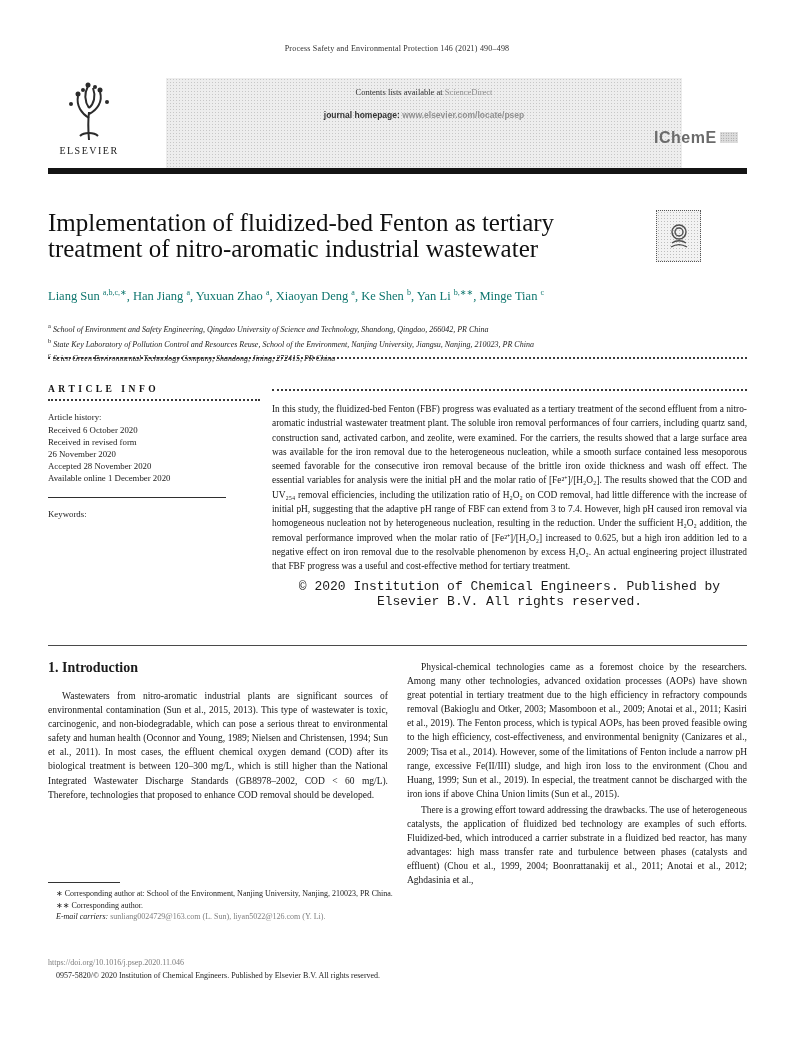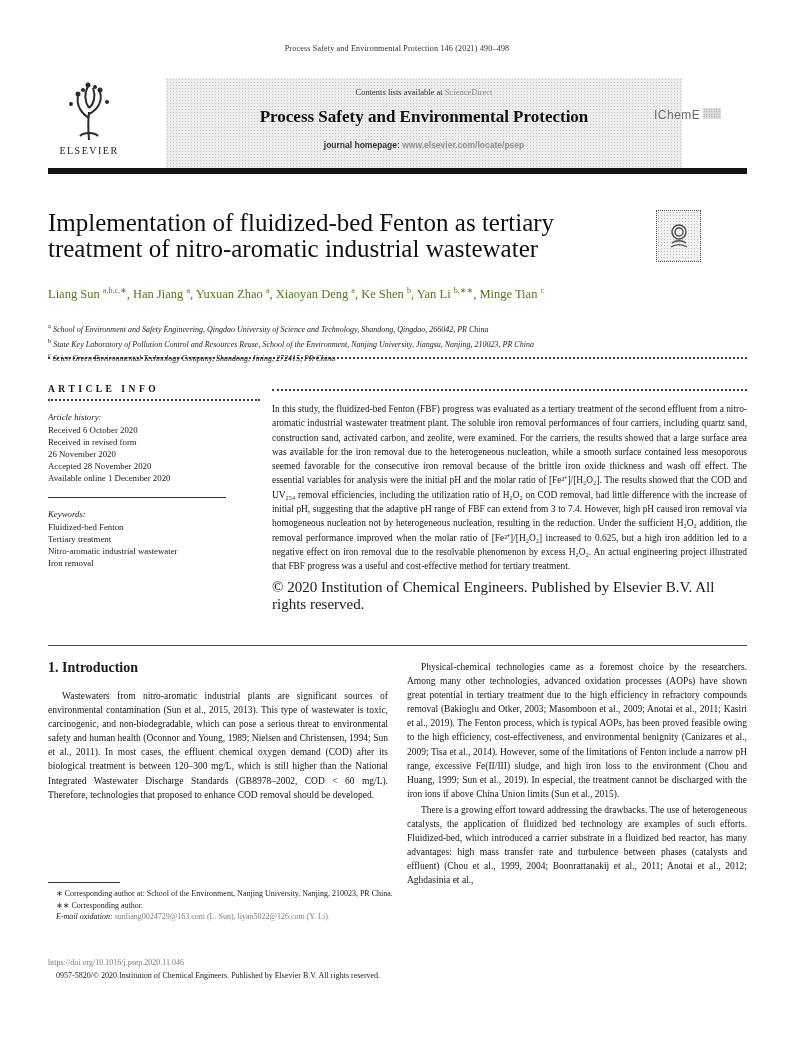--- a/index.html
+++ b/index.html
@@ -26,50 +26,50 @@
     background-image:radial-gradient(#c7c7c7 0.7px, transparent 0.8px);
     background-size:3px 3px;
     text-align:center;
     margin-left:34px;
   }
   .contents-line { margin-top:9px; font-size:8.5px; color:#333; }
   .sciencedirect-link { color:#8c8c8c; }
   .journal-title { margin-top:10px; font-size:17px; font-weight:bold; color:#111; }
   .homepage-line { margin-top:13px; font-size:8.5px; font-weight:bold; font-family:"Liberation Sans",sans-serif; color:#333; }
   .homepage-link { color:#8f8f8f; }
-  .icheme { position:absolute; left:606px; top:30px; width:95px; color:#6b6b6b;
-    font-family:"Liberation Sans",sans-serif; font-size:12px; font-weight:normal; letter-spacing:.5px; }
+  .icheme { position:absolute; left:606px; top:51px; width:95px; color:#6b6b6b;
+    font-family:"Liberation Sans",sans-serif; font-size:16px; font-weight:bold; letter-spacing:.5px; }
   .icheme-box { display:inline-block; width:18px; height:11px; margin-left:3px;
     background-image:radial-gradient(#8a8a8a 0.7px, transparent 0.8px); background-size:2.5px 2.5px; background-color:#ddd; }
   .thick-rule { position:absolute; left:48px; top:168px; width:699px; height:6px; background:#141414; }
   
   .article-title { position:absolute; left:48px; top:210px; width:590px;
     font-size:25px; line-height:26px; color:#101010; }
   .update-badge { position:absolute; left:656px; top:210px; width:45px; height:52px;
     border:1px dotted #555;
     background-color:#f2f2f2;
     background-image:radial-gradient(#bdbdbd 0.6px, transparent 0.7px); background-size:3px 3px;
     display:flex; align-items:center; justify-content:center; }
   .authors { position:absolute; left:48px; top:281px; width:600px;
-    font-size:12.5px; line-height:19px; color:#4d7c0f; }
+    font-size:12.5px; line-height:24px; color:#0f766e; }
   .authors sup { font-size:8px; }
   .affiliations { position:absolute; left:48px; top:320px; width:690px;
     font-size:8px; font-style:italic; line-height:11px; color:#222; }
   .affil sup { font-style:normal; font-size:6.5px; }
   .affil-rule { position:absolute; left:48px; top:357px; width:699px; border-top:2px dotted #3a3a3a; }
   
   .info-col { position:absolute; left:48px; top:384px; width:212px; }
   .abs-col  { position:absolute; left:272px; top:384px; width:475px; }
   .col-heading { font-size:9.5px; font-weight:bold; letter-spacing:3.5px; color:#111; }
   .heading-rule { border-top:2px dotted #3a3a3a; margin-top:5px; margin-bottom:11px; }
-  .info-label { font-style:italic; font-size:8.8px; margin-bottom:2px; }
+  .info-label { font-size:8.8px; margin-bottom:2px; }
   .info-line { font-size:8.8px; line-height:12px; }
   .mid-rule { width:178px; border-top:1px solid #2f2f2f; margin:13px 0 11px 0; }
   .abstract-text { font-size:9.4px; line-height:14.3px; text-align:justify; color:#151515; }
-  .copyright-line { font-size:15px; text-align:left; margin-top:5px; }
+  .copyright-line { font-size:13px; text-align:center; margin-top:5px;font-family:Liberation Mono, monospace; }
   .block-rule { position:absolute; left:48px; top:645px; width:699px; border-top:1px solid #4a4a4a; }
   
   .intro-left  { position:absolute; left:48px;  top:660px; width:340px; }
   .intro-right { position:absolute; left:407px; top:660px; width:340px; }
   .section-heading { font-size:14px; font-weight:bold; margin-bottom:13px; }
   .body-p { font-size:9.5px; line-height:14.1px; text-align:justify; text-indent:14px; color:#151515; margin-bottom:2px; }
   
   .footnotes { position:absolute; left:48px; top:882px; width:345px; font-size:8px; line-height:11.5px; color:#222; }
   .fn-rule { width:72px; border-top:1px solid #333; margin-bottom:5px; }
   .fn { text-indent:8px; }
@@ -107,21 +107,20 @@
             <circle cx="25" cy="12" r="2"></circle>
           <circle cx="37" cy="9" r="2"></circle>
         </g>
       </svg>
       <div class="elsevier-label">ELSEVIER</div>
     </div>
     <div class="mast-box">
       <div class="contents-line">
         <span>Contents lists available at </span><span class="sciencedirect-link">ScienceDirect</span>
       </div>
-      <div class="journal-title">Process Safety and Environmental Protection</div>
       <div class="homepage-line">
         <span>journal homepage: </span><span class="homepage-link">www.elsevier.com/locate/psep</span>
       </div>
     </div>
     <div class="icheme">
       <span>IChemE</span><span class="icheme-box"></span>
     </div>
   </div>
 
   <div class="thick-rule"></div>
@@ -155,26 +154,20 @@
     <div class="info-label">Article history:</div>
     <div>
         <div class="info-line">Received 6 October 2020</div>
         <div class="info-line">Received in revised form</div>
         <div class="info-line">26 November 2020</div>
         <div class="info-line">Accepted 28 November 2020</div>
         <div class="info-line">Available online 1 December 2020</div>
       </div>
     <div class="mid-rule"></div>
     <div class="info-label">Keywords:</div>
-    <div>
-        <div class="info-line">Fluidized-bed Fenton</div>
-        <div class="info-line">Tertiary treatment</div>
-        <div class="info-line">Nitro-aromatic industrial wastewater</div>
-        <div class="info-line">Iron removal</div>
-      </div>
   </div>
 
   <div class="abs-col">
     <div class="heading-rule"></div>
     <div class="abstract-text">In this study, the fluidized-bed Fenton (FBF) progress was evaluated as a tertiary treatment of the second effluent from a nitro-aromatic industrial wastewater treatment plant. The soluble iron removal performances of four carriers, including quartz sand, construction sand, activated carbon, and zeolite, were examined. For the carriers, the results showed that a large surface area was available for the iron removal due to the heterogeneous nucleation, while a smooth surface contained less mesoporous seemed favorable for the consecutive iron removal because of the brittle iron oxide thickness and wash off effect. The essential variables for analysis were the initial pH and the molar ratio of [Fe²⁺]/[H₂O₂]. The results showed that the COD and UV₂₅₄ removal efficiencies, including the utilization ratio of H₂O₂ on COD removal, had little difference with the increase of initial pH, suggesting that the adaptive pH range of FBF can extend from 3 to 7.4. However, high pH caused iron removal via homogeneous nucleation not by heterogeneous nucleation, resulting in the reduction. Under the sufficient H₂O₂ addition, the removal performance improved when the molar ratio of [Fe²⁺]/[H₂O₂] increased to 0.625, but a high iron addition led to a negative effect on iron removal due to the resolvable phenomenon by excess H₂O₂. An actual engineering project illustrated that FBF progress was a useful and cost-effective method for tertiary treatment.</div>
     <div class="copyright-line">© 2020 Institution of Chemical Engineers. Published by Elsevier B.V. All rights reserved.</div>
   </div>
 
   <div class="block-rule"></div>
 
@@ -190,21 +183,21 @@
         <p class="body-p">Physical-chemical technologies came as a foremost choice by the researchers. Among many other technologies, advanced oxidation processes (AOPs) have shown great potential in tertiary treatment due to the high efficiency in refractory compounds removal (Bakioglu and Otker, 2003; Masomboon et al., 2009; Anotai et al., 2011; Kasiri et al., 2019). The Fenton process, which is typical AOPs, has been proved feasible owing to the high efficiency, cost-effectiveness, and environmental benignity (Canizares et al., 2009; Tisa et al., 2014). However, some of the limitations of Fenton include a narrow pH range, excessive Fe(II/III) sludge, and high iron loss to the environment (Chou and Huang, 1999; Sun et al., 2019). In especial, the treatment cannot be discharged with the iron ions if above China Union limits (Sun et al., 2015).</p>
         <p class="body-p">There is a growing effort toward addressing the drawbacks. The use of heterogeneous catalysts, the application of fluidized bed technology are examples of such efforts. Fluidized-bed, which introduced a carrier substrate in a fluidized bed reactor, has many advantages: high mass transfer rate and turbulence between phases (catalysts and effluent) (Chou et al., 1999, 2004; Boonrattanakij et al., 2011; Anotai et al., 2012; Aghdasinia et al.,</p>
       </div>
   </div>
 
   <div class="footnotes">
     <div class="fn-rule"></div>
     <div class="fn">∗ Corresponding author at: School of the Environment, Nanjing University, Nanjing, 210023, PR China.</div>
     <div class="fn">∗∗ Corresponding author.</div>
     <div class="fn">
-      <span class="fn-email-label">E-mail oxidation:</span><span class="fn-email-text"> sunliang0024729@163.com (L. Sun), liyan5022@126.com (Y. Li).</span>
+      <span class="fn-email-label">E-mail carriers:</span><span class="fn-email-text"> sunliang0024729@163.com (L. Sun), liyan5022@126.com (Y. Li).</span>
     </div>
   </div>
 
   <div class="page-footer">
     <div class="doi-line">https://doi.org/10.1016/j.psep.2020.11.046</div>
     <div class="issn-line">0957-5820/© 2020 Institution of Chemical Engineers. Published by Elsevier B.V. All rights reserved.</div>
   </div>
 
 </div>
 

